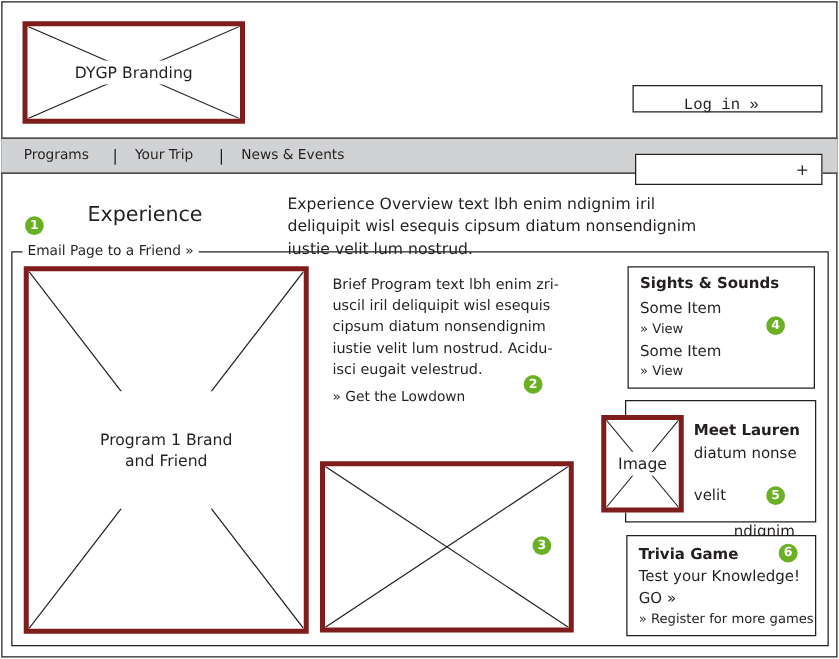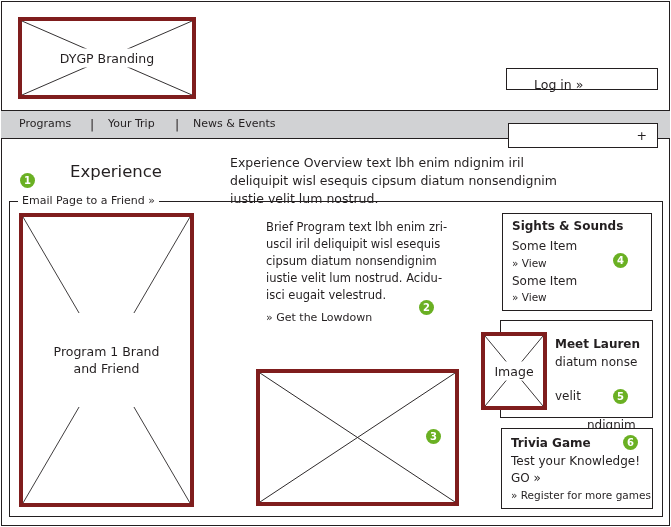--- a/index.html
+++ b/index.html
@@ -32,21 +32,21 @@
 <div class="abs page"></div>
 
 <div class="abs ph" style="left:18px;top:17px;width:178px;height:82px;">
   <svg viewBox="0 0 178 82" preserveAspectRatio="none">
     <line x1="0" y1="0" x2="178" y2="82" stroke="#231f20" stroke-width="1"></line>
     <line x1="178" y1="0" x2="0" y2="82" stroke="#231f20" stroke-width="1"></line>
   </svg>
   <div class="lbl"><span>DYGP Branding</span></div>
 </div>
 
-<div class="abs btn" style="left:506px;top:68px;width:152px;height:22px;line-height:31px;padding-left:27px;">
+<div class="abs btn" style="left:506px;top:68px;width:152px;height:22px;line-height:31px;padding-left:40px;font-family:Liberation Mono, monospace;">
   <span>Log in »</span>
 </div>
 
 <div class="abs navbar"></div>
 <span class="abs nav-item" style="left:19px;">Programs</span>
 <span class="abs nav-sep" style="left:90px;">|</span>
 <span class="abs nav-item" style="left:108px;">Your Trip</span>
 <span class="abs nav-sep" style="left:175px;">|</span>
 <span class="abs nav-item" style="left:193px;">News &amp; Events</span>
 
@@ -55,21 +55,21 @@
 </div>
 
 <span class="abs" style="left:70px;top:162px;font-size:16.5px;">Experience</span>
 <div class="abs badge" style="left:20px;top:173px;">1</div>
 <div class="abs" style="left:230px;top:154px;width:330px;font-size:12.5px;line-height:18px;">Experience Overview text lbh enim ndignim iril deliquipit wisl esequis cipsum diatum nonsendignim iustie velit lum nostrud.</div>
 
 <div class="abs frame"></div>
 <span class="abs legend" style="left:18px;top:194px;">Email Page to a Friend »</span>
 <span class="abs legend" style="left:605px;top:195px;white-space:pre;margin-top:24px;">x  close</span>
 
-<div class="abs ph" style="left:19px;top:213px;width:175px;height:294px;">
+<div class="abs ph" style="left:19px;top:213px;width:228px;height:294px;">
   <svg viewBox="0 0 219 294" preserveAspectRatio="none">
     <line x1="0" y1="0" x2="219" y2="294" stroke="#231f20" stroke-width="1"></line>
     <line x1="219" y1="0" x2="0" y2="294" stroke="#231f20" stroke-width="1"></line>
   </svg>
   <div class="lbl">
     <span style="display:inline-block;padding:30px 8px 0 8px;">Program 1 Brand</span><br>
     <span style="display:inline-block;padding:0 8px 30px 8px;">and Friend</span>
   </div>
 </div>
 

